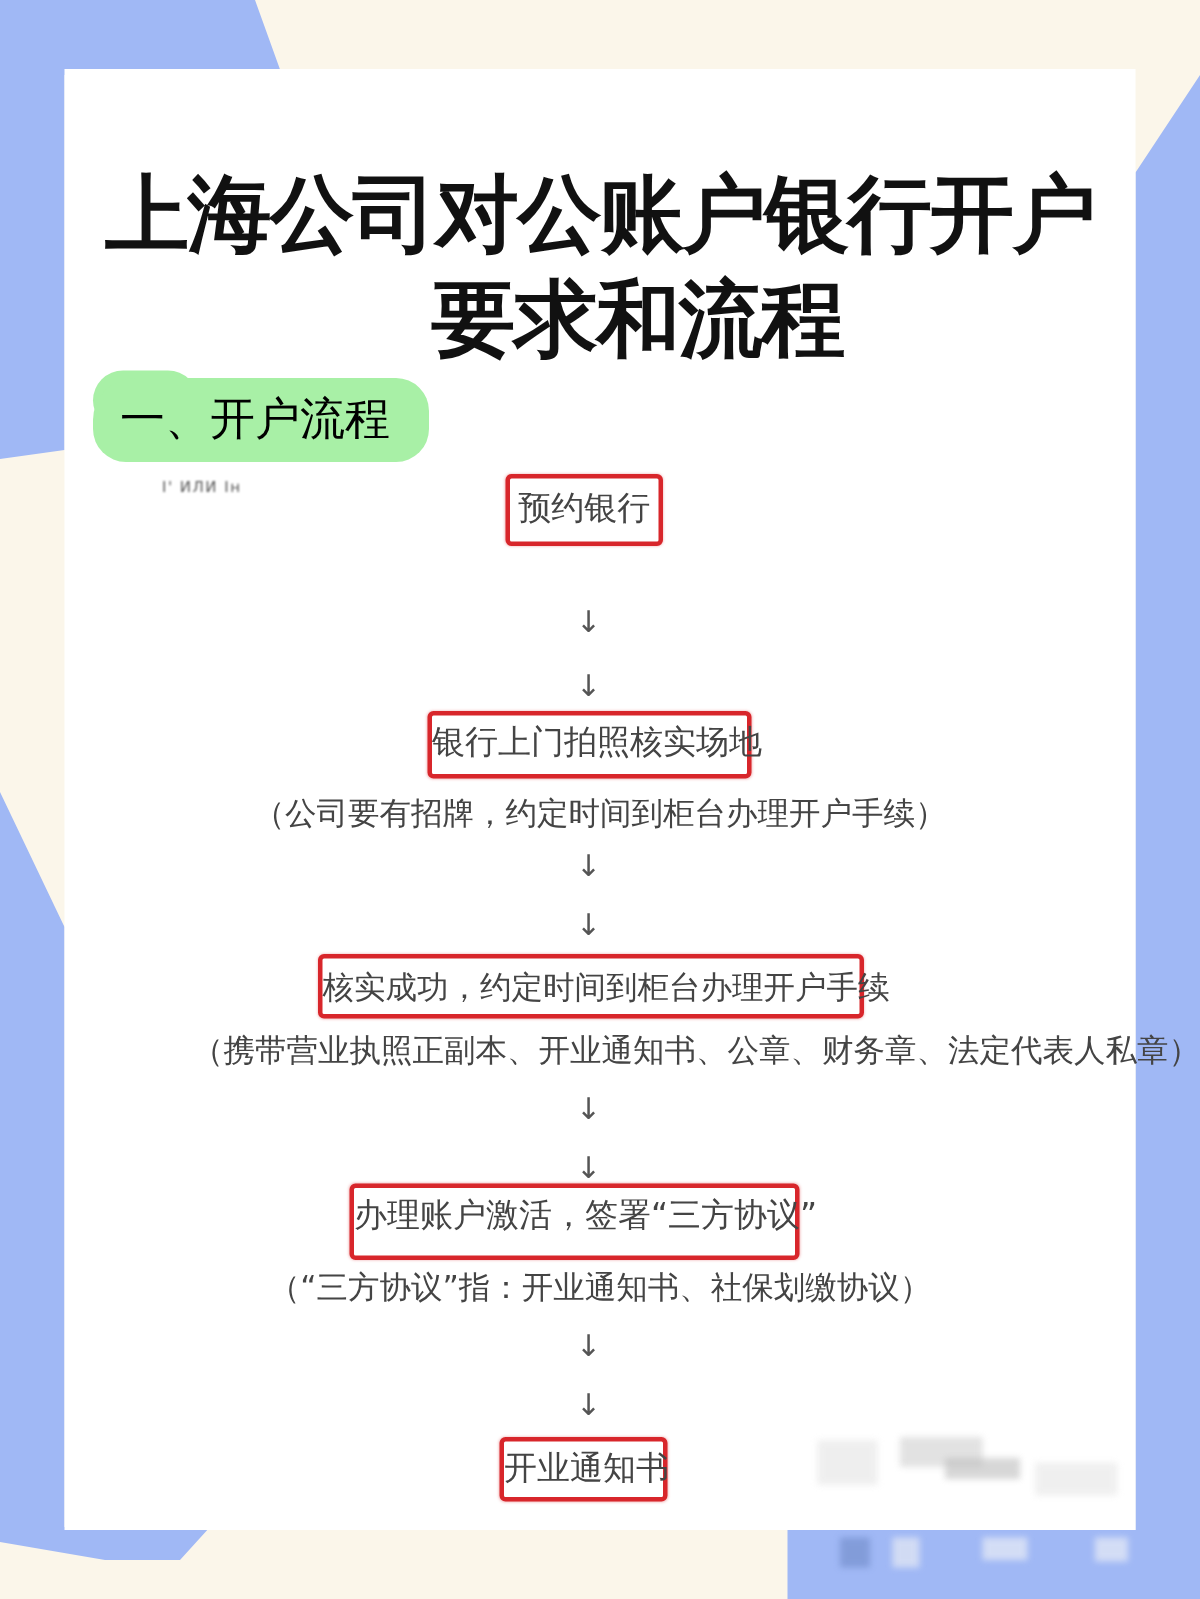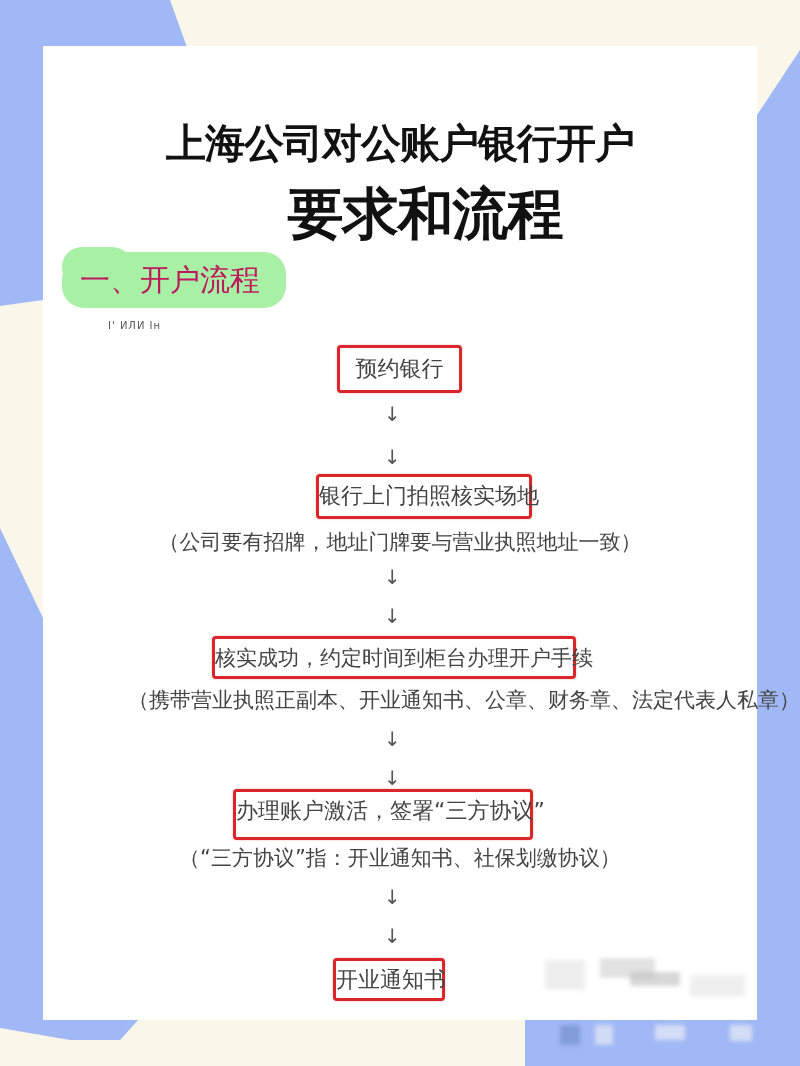--- a/index.html
+++ b/index.html
@@ -11,33 +11,33 @@
     .bg-shape { position: absolute; left: 0; top: 0; width: 800px; height: 1066px; }
     .card {
       position: absolute; left: 43px; top: 46px; width: 714px; height: 974px;
       background: #ffffff;
     }
     .title {
       position: absolute; left: 0; width: 800px; text-align: center;
       font-family: "DejaVu Serif", "Liberation Serif", serif;
       font-weight: bold; color: #111; letter-spacing: -1px;
     }
-    .title.l1 { top: 108px; font-size: 40px; line-height: 70px; }
+    .title.l1 { top: 108px; font-size: 56px; line-height: 70px; }
     .title.l2 { top: 178px; font-size: 56px; line-height: 70px; padding-left: 25px; }
     .pill {
       position: absolute; left: 62px; top: 252px; width: 224px; height: 56px;
       background: #a8f0a6; border-radius: 28px 22px 22px 22px;
     }
     .pill-bump {
       position: absolute; left: 62px; top: 247px; width: 70px; height: 40px;
       background: #a8f0a6; border-radius: 30px;
     }
     .pill-text {
       position: absolute; left: 80px; top: 258px; font-size: 30px; line-height: 44px;
-      color: #be185d; font-weight: normal;
+      color: #000000; font-weight: normal;
     }
     .artifact {
       position: absolute; left: 64px; top: 320px; font-size: 10px; color: #555; letter-spacing: 1px;
       filter: blur(0.6px);
       margin-left: 44px;
     }
     .step {
       position: absolute; border: 3px solid #d8262b; border-radius: 4px;
       box-shadow: 0 0 2px rgba(216,38,43,0.4);
       color: #444; font-size: 22px; text-align: center; white-space: nowrap;
@@ -68,30 +68,30 @@
 
 <div class="title l1">上海公司对公账户银行开户</div>
 <div class="title l2">要求和流程</div>
 
 <div class="pill-bump"></div>
 <div class="pill"></div>
 <div class="pill-text">一、开户流程</div>
 
 <div class="artifact">I'  ИЛИ Iн</div>
 
-<div class="step" style="left:337px; top:345px; width:125px; height:48px;">
+<div class="step" style="left:337px; top:316px; width:105px; height:48px;">
   <span style="line-height:42px;">预约银行</span>
 </div>
 <div class="arrow" style="top:403px;">↓</div>
 <div class="arrow" style="top:446px;">↓</div>
 
-<div class="step" style="left:285px; top:474px; width:216px; height:45px;margin-left:31px;">
+<div class="step" style="left:285px; top:474px; width:216px; height:45px;">
   <span>银行上门拍照核实场地</span>
 </div>
-<div class="note" style="top:528px;">（公司要有招牌，地址门牌要与营业执照地址一致）</div>
+<div class="note" style="top:528px;">（公司要有招牌，约定时间到柜台办理开户手续）</div>
 <div class="arrow" style="top:566px;">↓</div>
 <div class="arrow" style="top:605px;">↓</div>
 
 <div class="step" style="left:212px; top:636px; width:364px; height:43px;">
   <span style="font-size:21px;margin-top:20px;">核实成功，约定时间到柜台办理开户手续</span>
 </div>
 <div class="note" style="top:686px;text-align:right;">（携带营业执照正副本、开业通知书、公章、财务章、法定代表人私章）</div>
 <div class="arrow" style="top:728px;">↓</div>
 <div class="arrow" style="top:767px;">↓</div>
 

